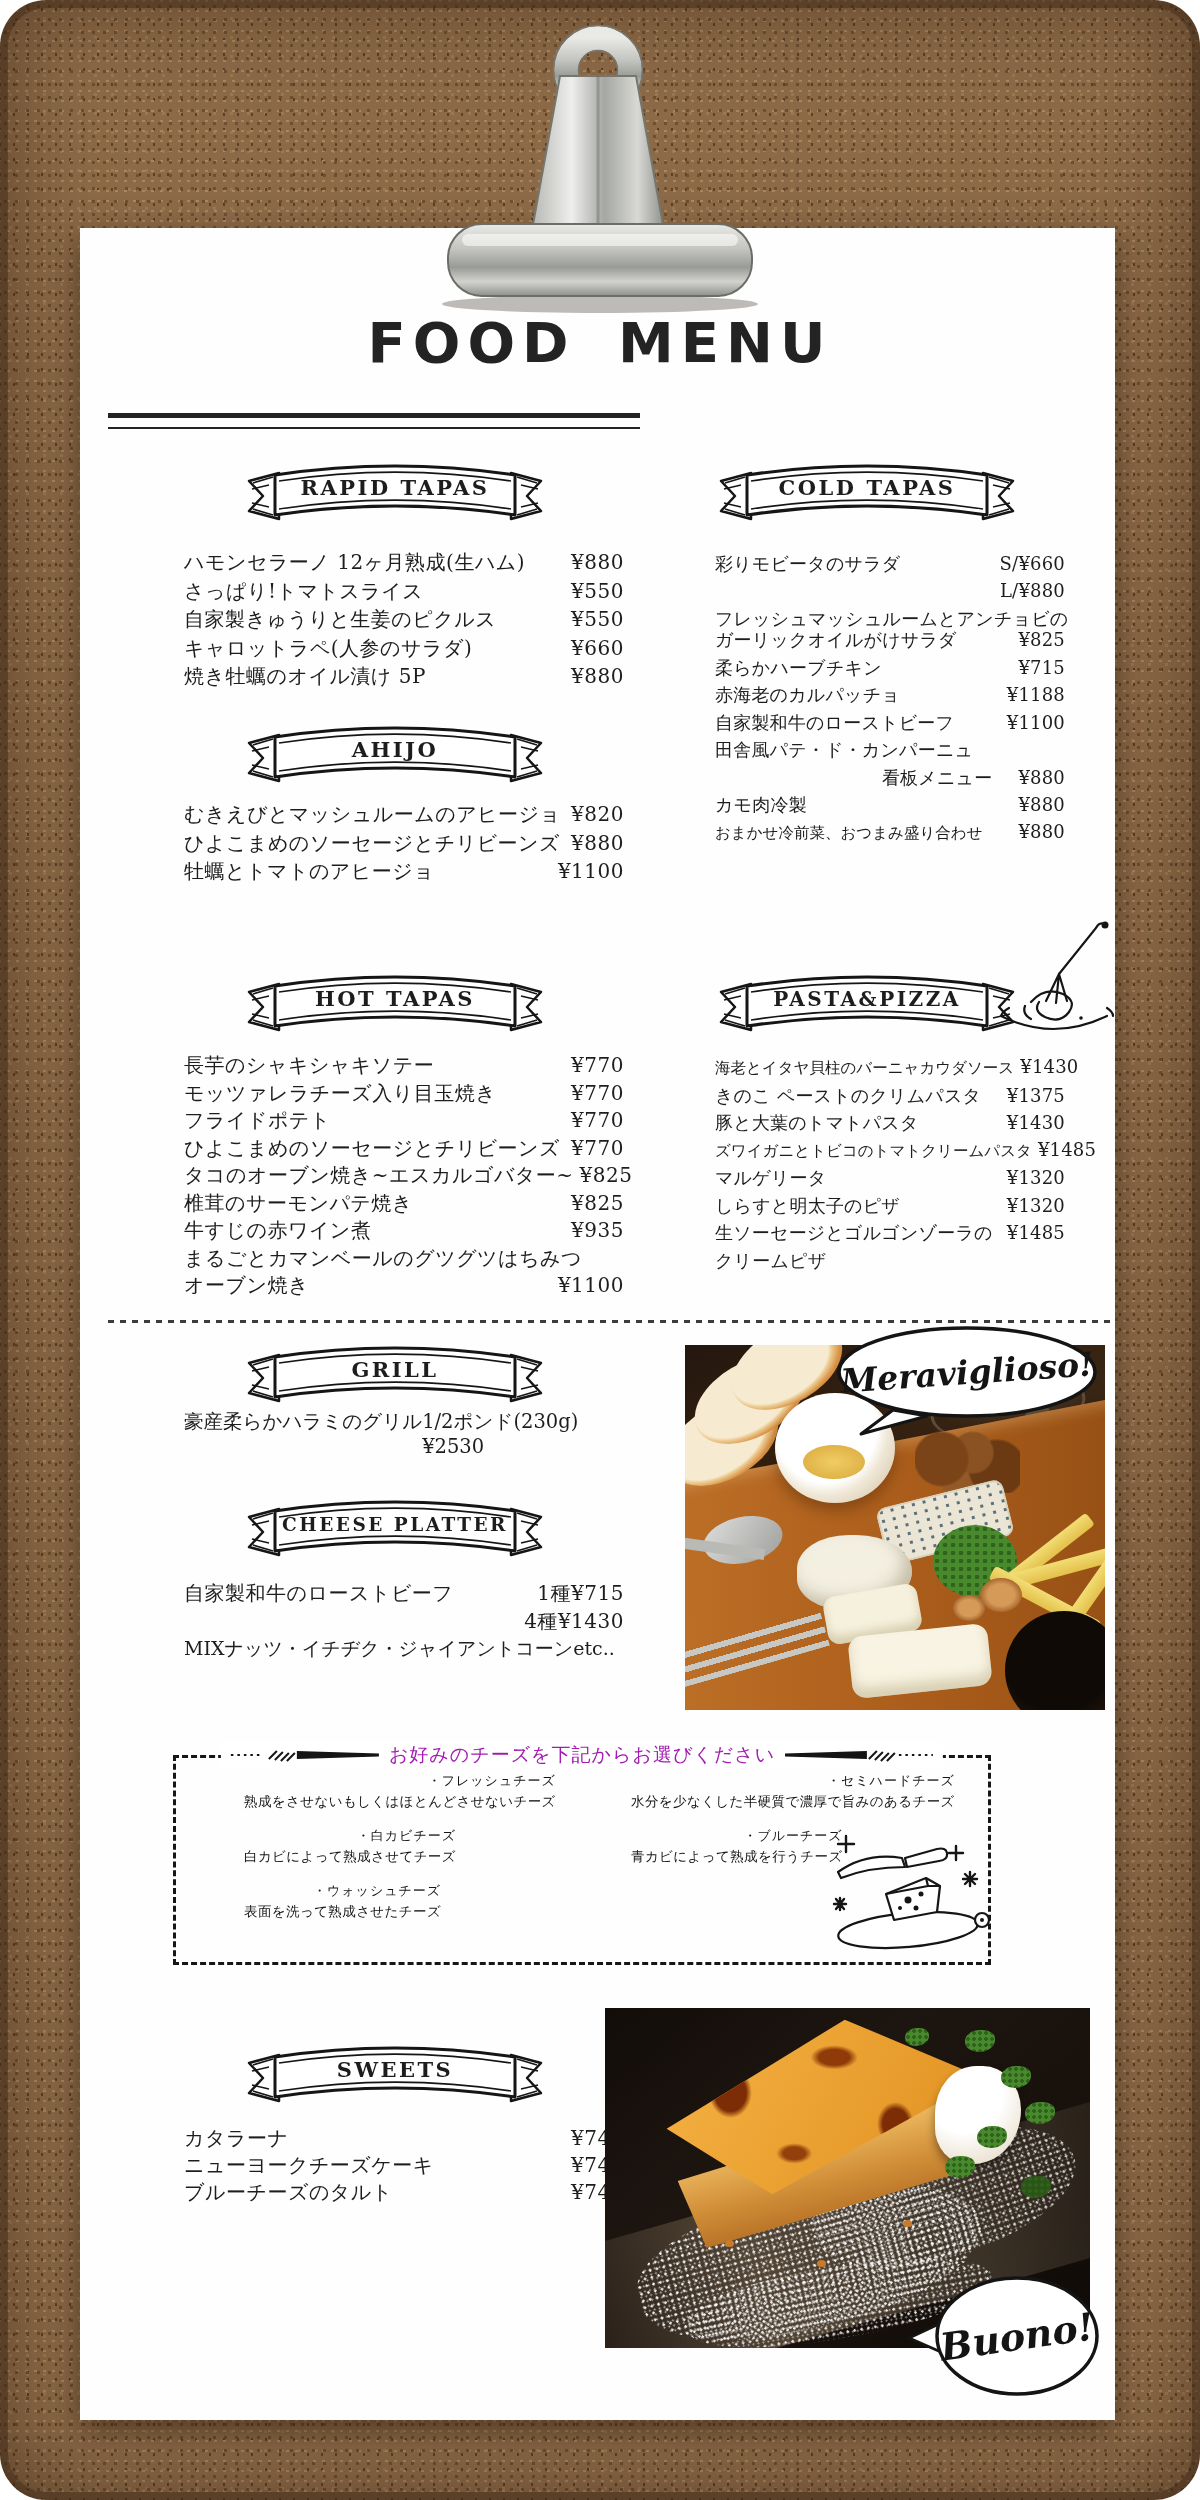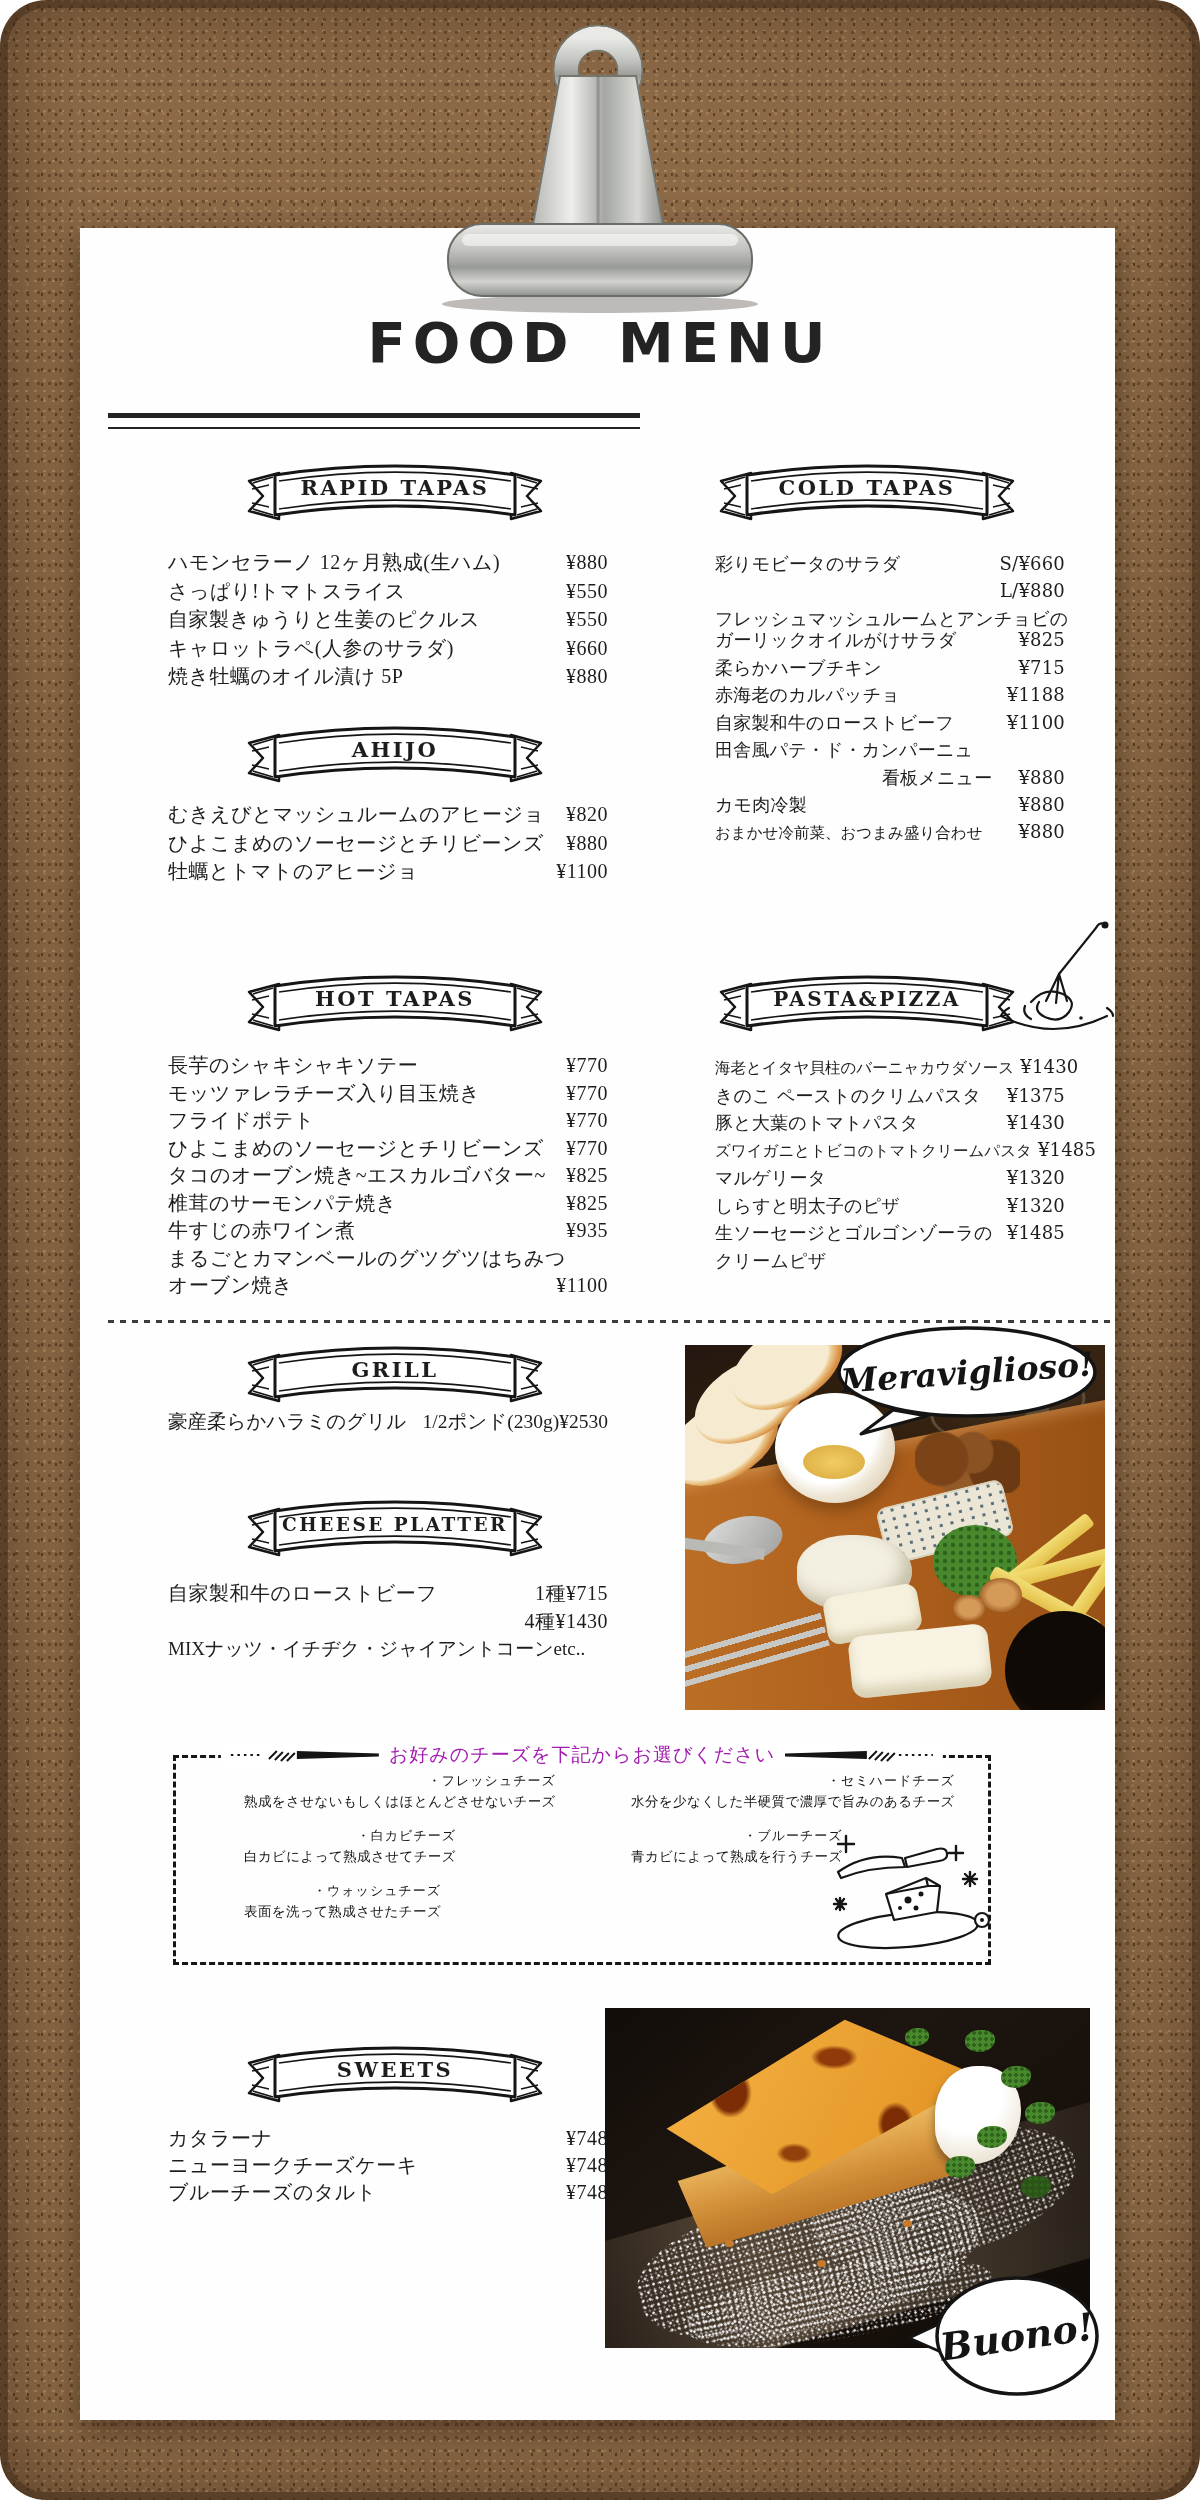--- a/index.html
+++ b/index.html
@@ -37,21 +37,21 @@
   .banner text{font-family:"DejaVu Serif","Liberation Serif",serif;font-weight:bold;
     fill:#1d1d1d;letter-spacing:2.5px;}
 
   
   .list{position:absolute;}
   .row{display:flex;justify-content:space-between;align-items:baseline;}
   .row.right{justify-content:flex-end;}
   .nm,.pr,.note,.sz{white-space:nowrap;}
   .pr{padding-left:6px;}
   .note{margin-right:20px;}
-  .lcol{left:168px;width:440px;font-size:20px;letter-spacing:.5px;font-family:Liberation Serif, serif;}
+  .lcol{left:184px;width:440px;font-size:20px;letter-spacing:.5px;}
   .lcol .row{height:28.5px;}
   #list-hot .row{height:27.5px;}
   .rcol{left:715px;width:350px;font-size:18px;letter-spacing:.2px;}
   .rcol .row{height:27.5px;}
   .row.tight{height:21px;}
   .sm{font-size:15.5px;letter-spacing:0;}
   #list-grill{top:1408px;font-size:19.5px;letter-spacing:0;}
   #list-grill .row{height:33px;}
   #list-cheeseplatter{top:1580px;}
   #list-cheeseplatter .row{height:28px;}

